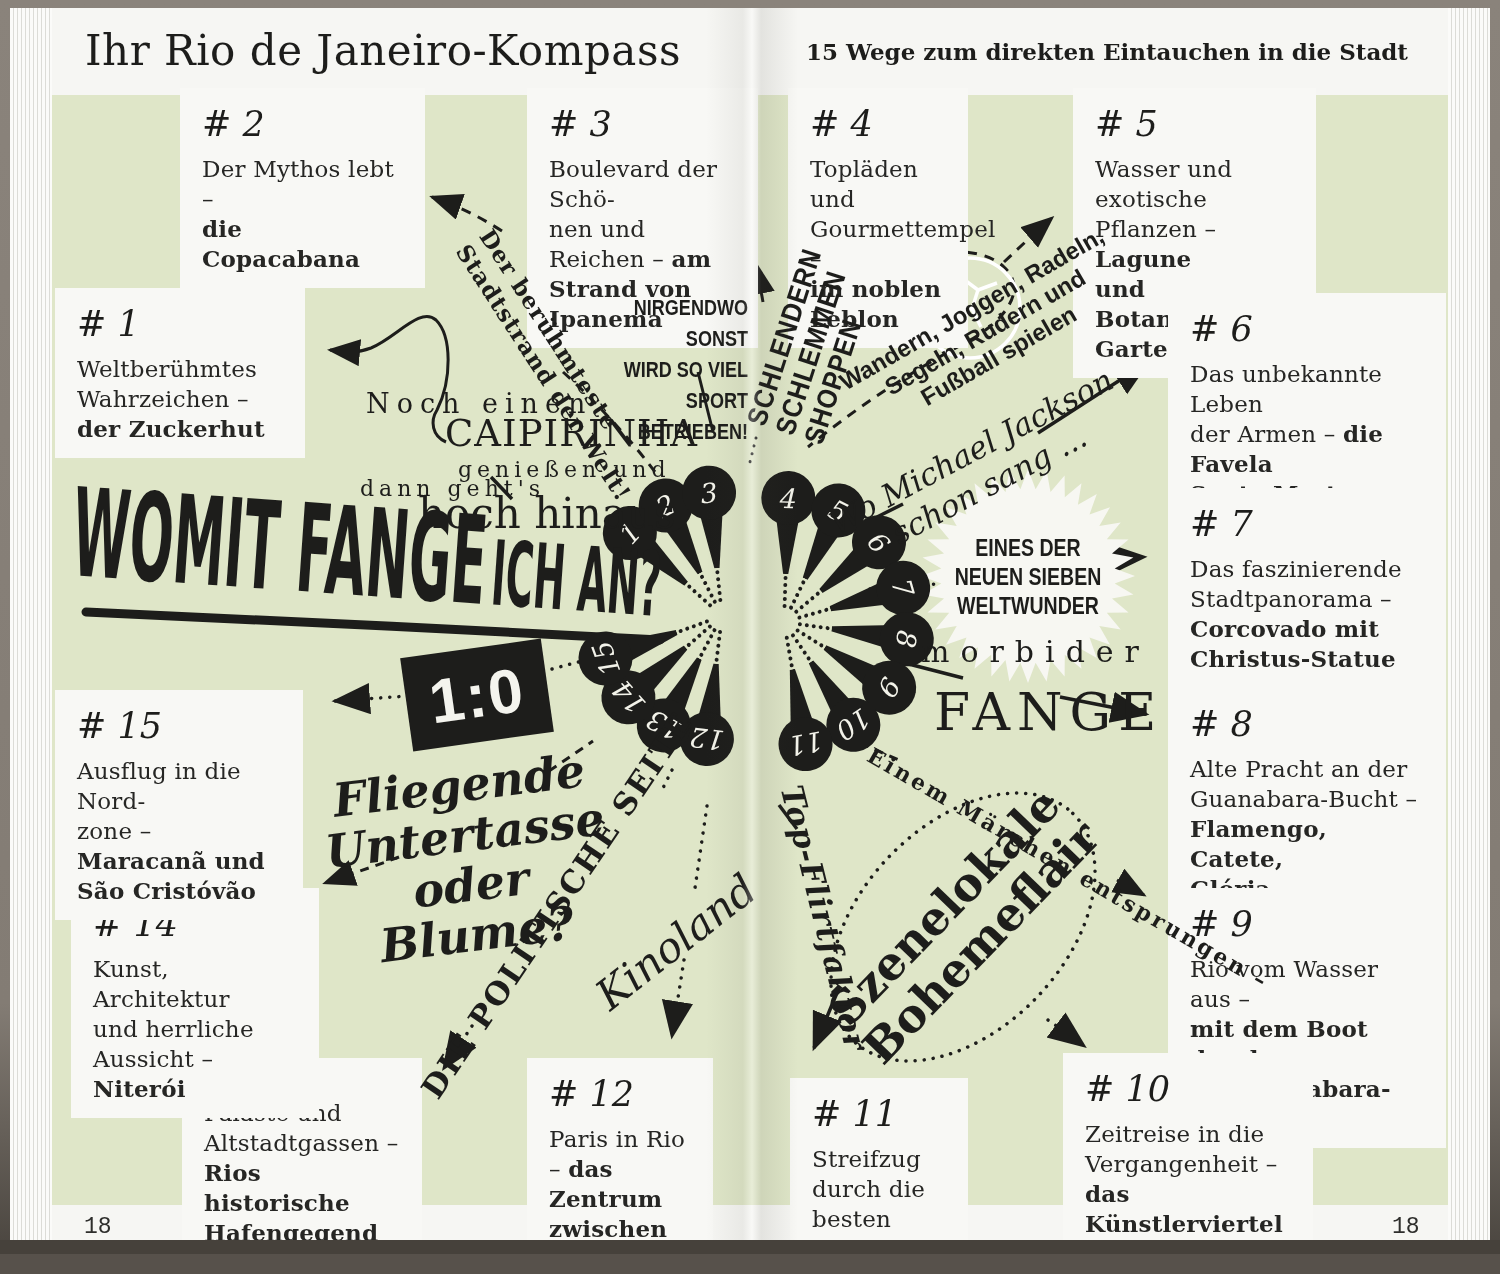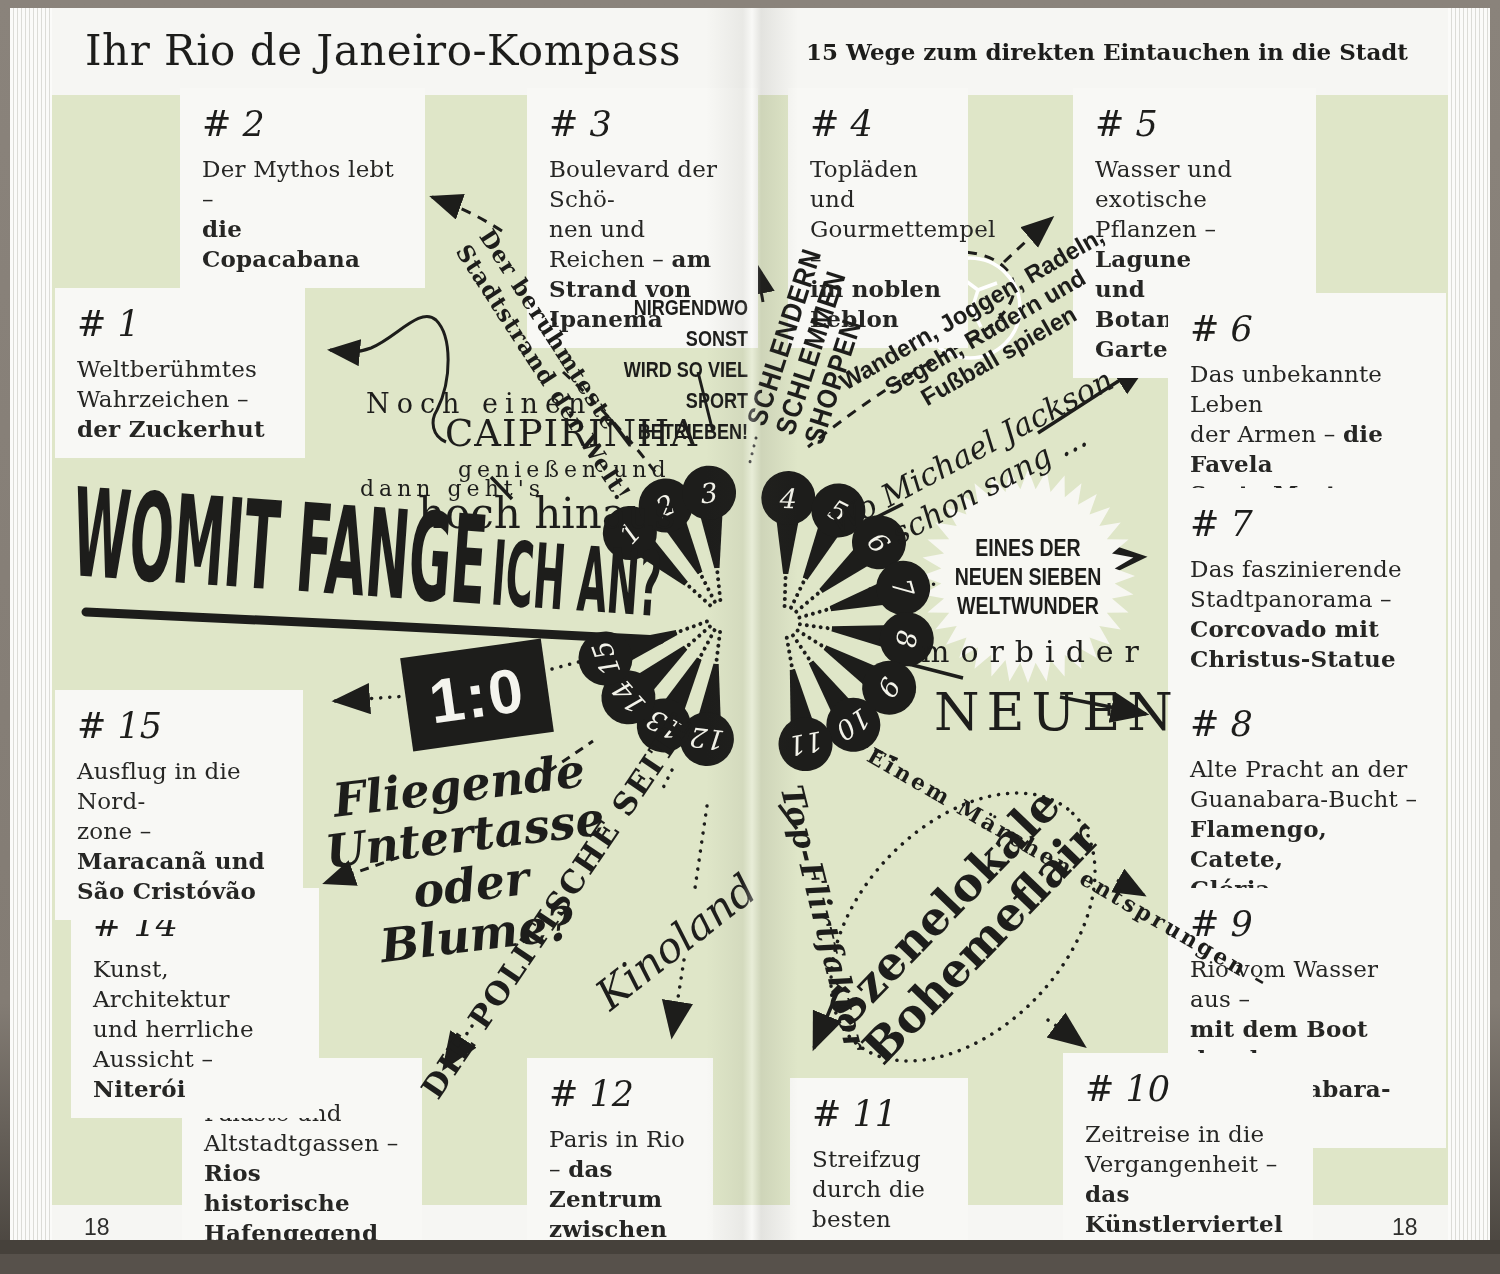--- a/index.html
+++ b/index.html
@@ -10,21 +10,21 @@
   .stack{position:absolute;top:8px;height:1248px;width:42px;
          background:repeating-linear-gradient(90deg,#fbfbf9 0 3px,#dcdcd7 3px 4px);}
   .stack.left{left:10px;} .stack.right{left:1448px;}
   .green{position:absolute;left:52px;top:95px;width:1396px;height:1110px;background:#dfe6c8;}
   .fold{position:absolute;left:706px;top:8px;width:92px;height:1248px;z-index:9;pointer-events:none;
         background:linear-gradient(90deg,rgba(60,60,50,0) 0%,rgba(60,60,50,.07) 40%,rgba(255,255,255,.28) 50%,rgba(60,60,50,.10) 60%,rgba(60,60,50,0) 100%);}
   .edge-bottom{position:absolute;left:0;right:0;bottom:0;height:14px;background:#46413b;z-index:10;}
 
   .hdr-left{position:absolute;left:85px;top:26px;font-size:42px;letter-spacing:.5px;z-index:6;}
   .hdr-right{position:absolute;right:92px;top:38px;font-size:23px;font-weight:bold;z-index:6;}
-  .pgnum{position:absolute;font-family:Liberation Sans, sans-serif;font-size:23px;color:#2e2e2c;z-index:6;}
+  .pgnum{position:absolute;font-family:Liberation Mono, monospace;font-size:23px;color:#2e2e2c;z-index:6;}
 
   .box{position:absolute;background:#f8f8f5;padding:16px 20px 14px 22px;box-sizing:border-box;z-index:6;}
   .box .num{font-style:italic;font-size:35px;margin-bottom:10px;}
   .box .num:empty{display:none;}
   .btxt{font-size:23px;line-height:30px;white-space:pre-line;color:#262624;letter-spacing:.2px;}
   .btxt .b{font-weight:bold;}
   .box.no-num{padding-top:40px;}
 
   .overlay{position:absolute;left:0;top:0;z-index:3;}
   .starwrap{position:absolute;left:918px;top:466px;z-index:4;}
@@ -153,21 +153,21 @@
 BETRIEBEN!</div>
   <div class="lbl l-schl">SCHLENDERN
 SCHLEMMEN
 SHOPPEN</div>
   <div class="lbl l-sport">Wandern, Joggen, Radeln,
 Segeln, Rudern und
 Fußball spielen</div>
   <div class="lbl l-jack">Wo Michael Jackson
 schon sang ...</div>
   <div class="lbl l-morb">morbider</div>
-  <div class="lbl l-charme">NEUEN</div>
+  <div class="lbl l-charme">FANGE</div>
   <div class="lbl l-maer">Einem Märchen entsprungen –</div>
   <div class="lbl l-szene">Szenelokale
 Bohemeflair</div>
   <div class="lbl l-flirt">Top-Flirtfaktor</div>
   <div class="lbl l-kino">Kinoland</div>
   <div class="lbl l-pol">DIE POLITISCHE SEITE</div>
   <div class="lbl l-flieg">Fliegende
 Untertasse
 oder
 Blume?</div>

